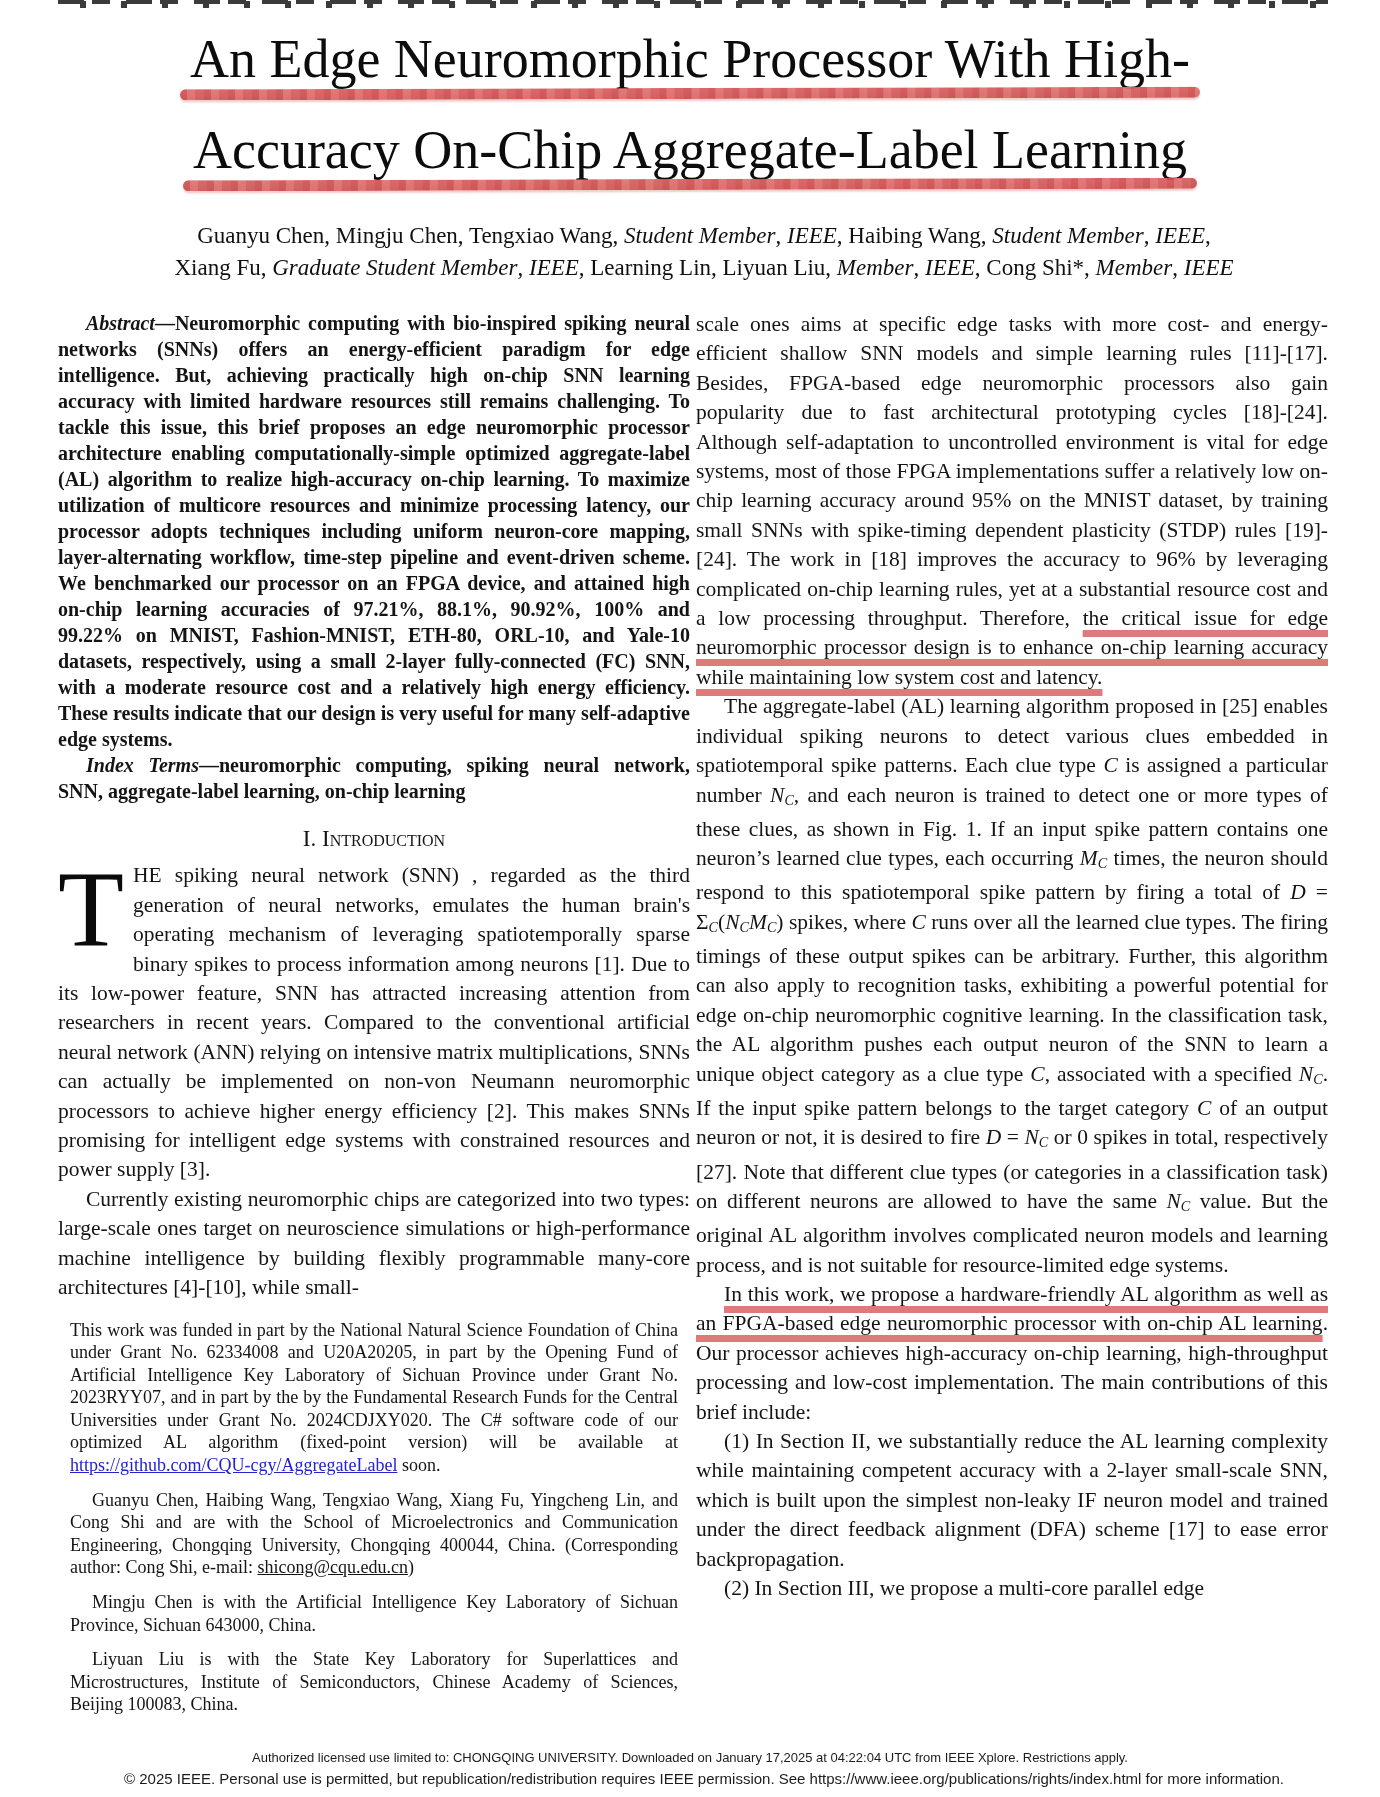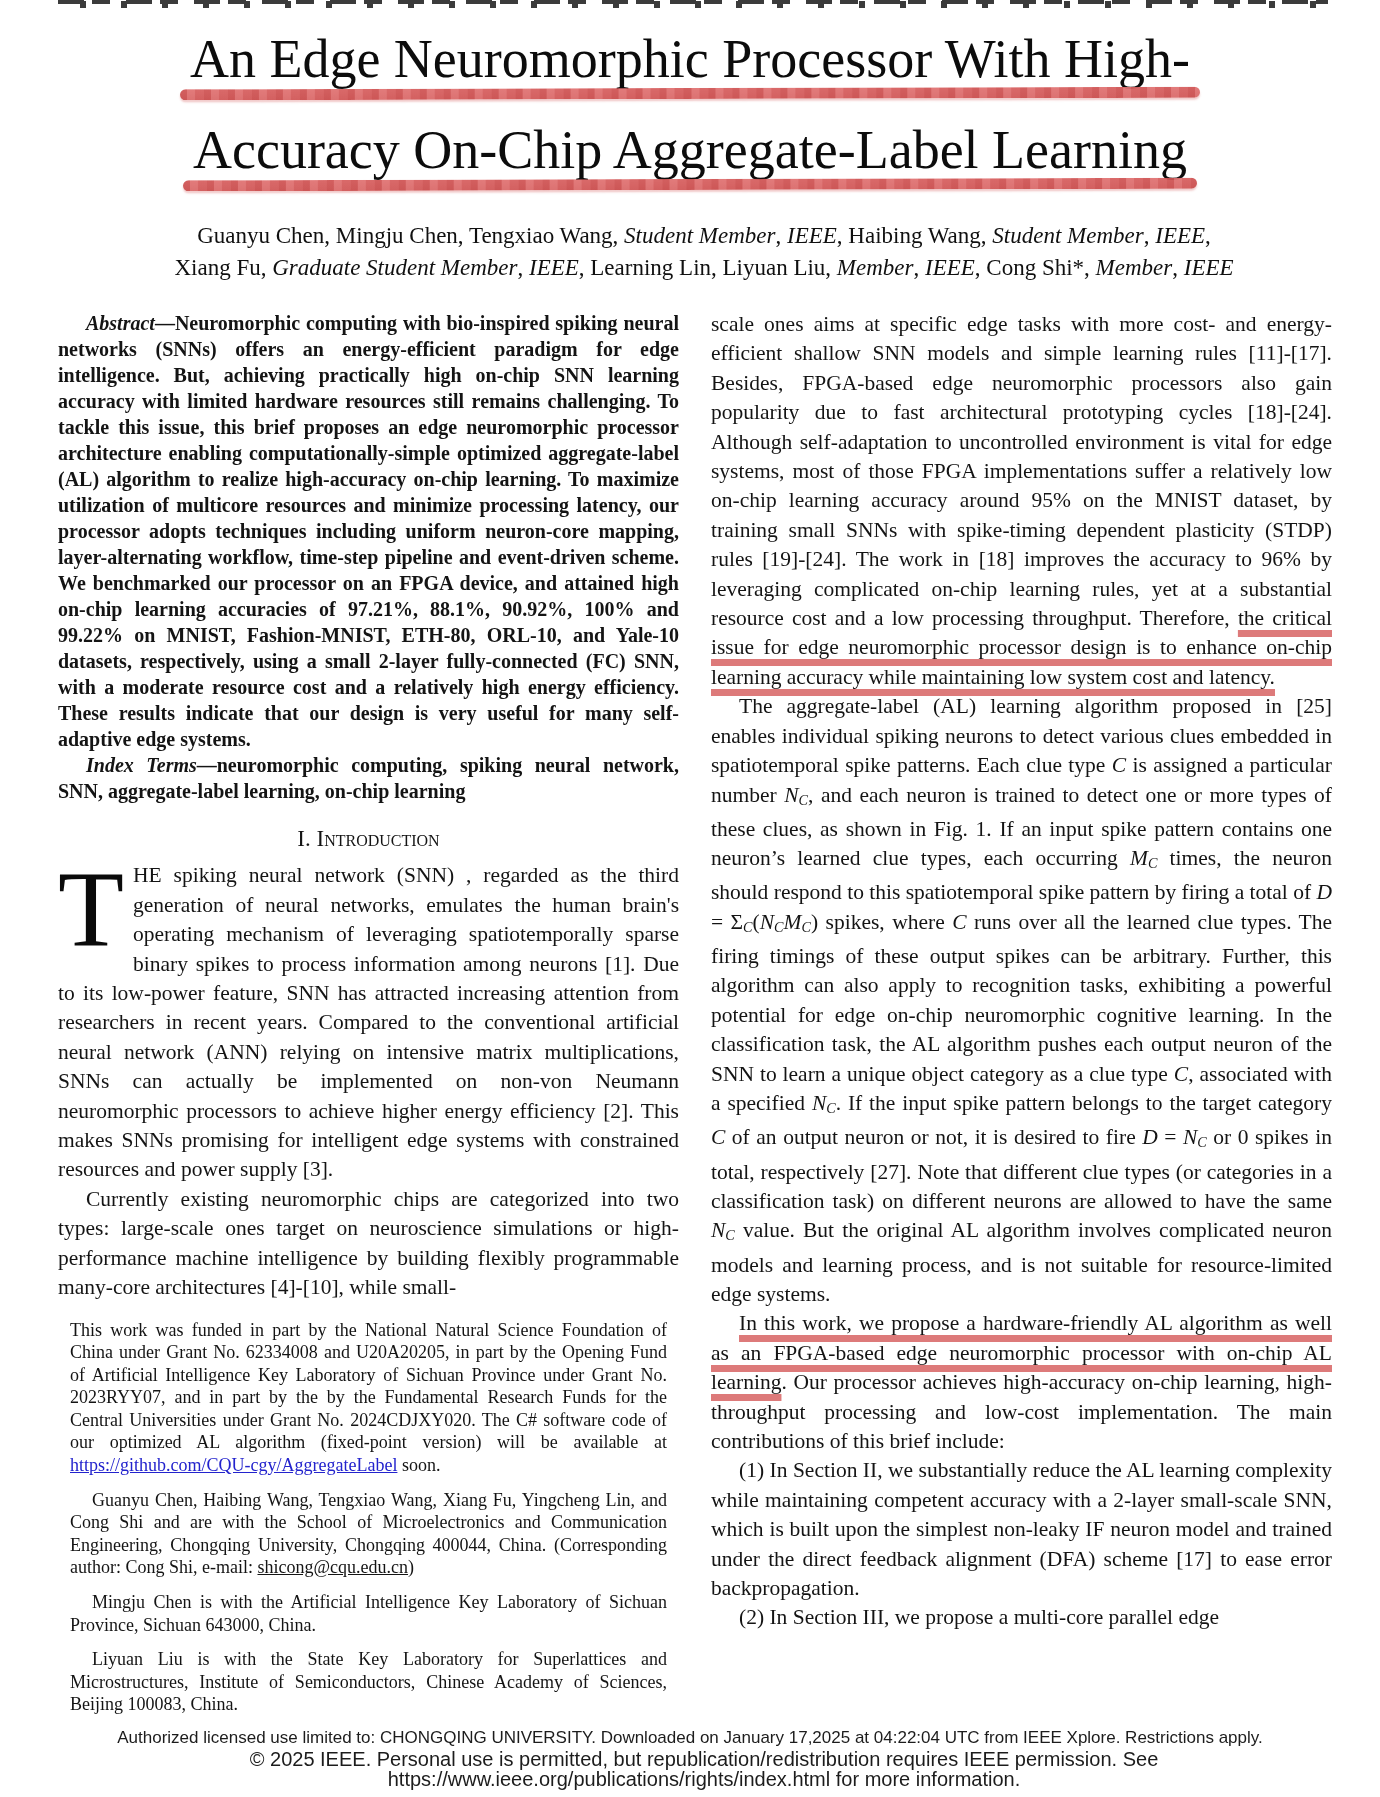--- a/index.html
+++ b/index.html
@@ -28,21 +28,21 @@
     position:absolute;left:-10px;right:-10px;bottom:-1px;height:11px;
     border-radius:6px;
     background:
       repeating-linear-gradient(90deg,rgba(198,70,70,.55) 0 7px,rgba(226,120,120,.55) 7px 15px,rgba(210,88,88,.55) 15px 24px),
       linear-gradient(180deg,rgba(222,105,105,.85),rgba(205,80,80,.85));
     transform:skewY(-0.15deg);
     box-shadow:0 2px 2px rgba(214,100,100,.35);
   }
   .authors{margin-top:18px;text-align:center;font-size:23px;line-height:32px;color:#101010;padding-left:28px;}
   .columns{
-    display:flex;gap:32px;
+    display:flex;gap:6px;
     margin:26px 48px 0 58px;
   }
   .col{width:632px;font-size:21.5px;line-height:29.4px;text-align:justify;}
   .abstract,.index-terms{
     font-weight:700;font-size:20px;line-height:26px;text-indent:28px;
   }
   .index-terms{margin-top:9px;}
   .section-heading{
     text-align:center;font-variant:small-caps;font-size:23px;
     margin-top:20px;margin-bottom:8px;text-indent:0;
@@ -65,22 +65,22 @@
     text-decoration-thickness:7px;
     text-underline-offset:5px;
     text-decoration-skip-ink:none;
   }
   .seg-link{color:#2323cd;text-decoration:underline;cursor:pointer;}
   .seg-u{text-decoration:underline;}
   .footer{
     position:absolute;left:0;right:0;bottom:8px;text-align:center;
     font-family:"Liberation Sans","DejaVu Sans",sans-serif;color:#1c1c1c;
   }
-  .footer .l1{font-size:17px;line-height:22px;}
-  .footer .l2{font-size:20px;line-height:20px;padding-left:28px;}
+  .footer .l1{font-size:13px;line-height:22px;}
+  .footer .l2{font-size:15px;line-height:20px;padding-left:28px;}
 </style>
 </head>
 <body>
 
 <div class="top-strip"></div>
 
 <div class="title-block">
   <div>
     <span class="title-line">
       <span>An Edge Neuromorphic Processor With High-</span>

